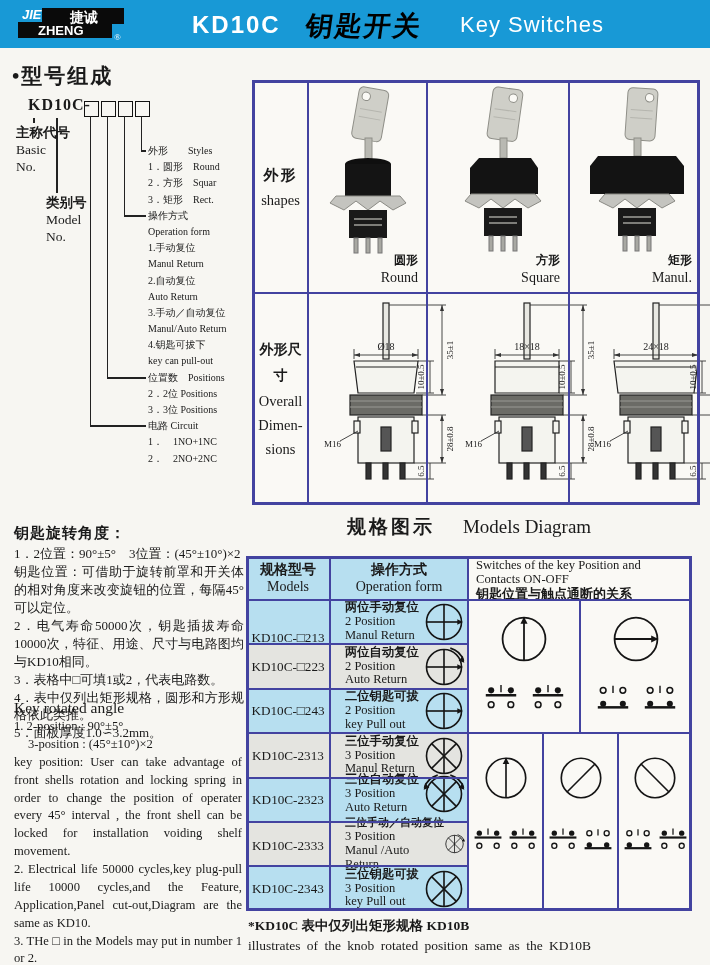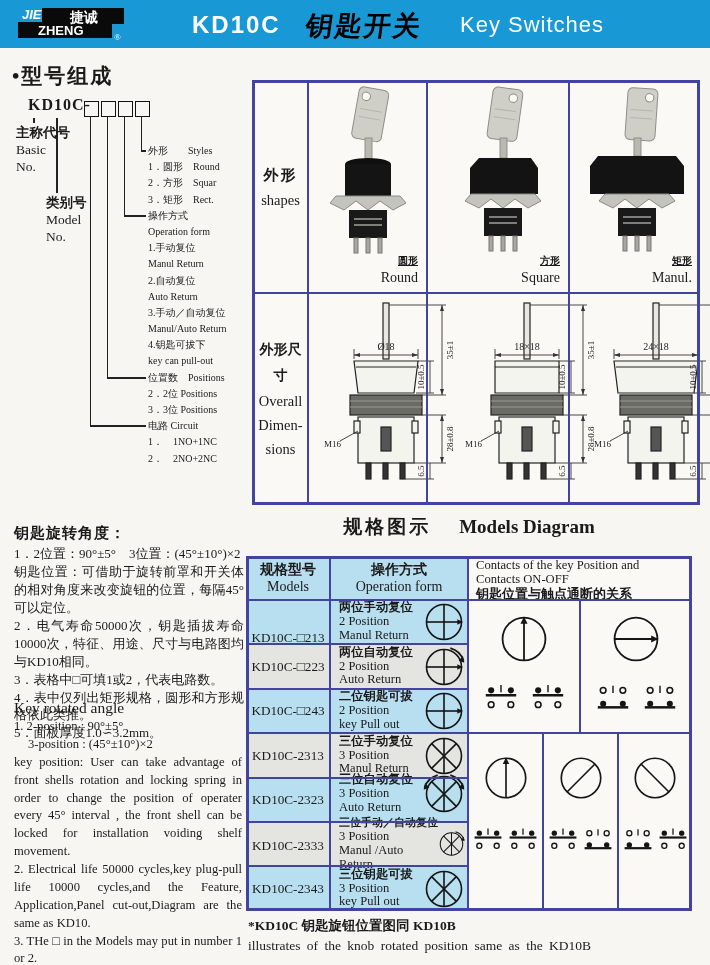--- a/index.html
+++ b/index.html
@@ -30,29 +30,29 @@
   .enpara div{font-size:12.6px;line-height:1.42;text-align:justify;}
   .enpara .ind{padding-left:14px;}
   
   .cellbg{position:absolute;}
   .grid{position:absolute;pointer-events:none;}
   .grid line,.grid rect{stroke:#4343a0;fill:none;shape-rendering:crispEdges;}
   .lab-cell{position:absolute;display:flex;flex-direction:column;align-items:center;justify-content:center;text-align:center;}
   .lab-cell .cnb{font-weight:bold;font-size:15px;letter-spacing:2px;line-height:26px;}
   .lab-cell .en{font-size:14.5px;line-height:24px;}
   .photo-lab{position:absolute;text-align:right;line-height:17px;}
-  .photo-lab .cnb{font-weight:bold;font-size:10px;text-decoration:underline;}
+  .photo-lab .cnb{font-weight:bold;font-size:12px;}
   .photo-lab .en{font-size:14px;}
   .md-title{position:absolute;left:246px;top:514px;width:446px;text-align:center;}
   .md-title .cnb{font-size:19px;font-weight:bold;letter-spacing:3px;}
-  .md-title .en{font-size:19px;margin-left:28px;font-weight:bold;}
+  .md-title .en{font-size:19px;margin-left:28px;}
   .mcell{position:absolute;display:flex;align-items:center;justify-content:center;
          font-size:13.2px;text-align:center;}
   .opcell{position:absolute;display:flex;align-items:center;}
-  .optxt{padding-left:9px;line-height:13.8px;flex:1;}
+  .optxt{padding-left:15px;line-height:13.8px;flex:1;}
   .optxt .cnb{font-weight:bold;font-size:12.3px;display:block;white-space:nowrap;}
   .optxt .en{font-size:12.5px;display:block;}
   .hd3{position:absolute;padding:3px 0 0 8px;font-size:12.6px;line-height:13.8px;}
   .hd3 .cnb{font-weight:bold;font-size:13px;}
   .relcell{position:absolute;display:flex;flex-direction:column;align-items:center;}
   .cgrow{display:flex;}
   
   .icon circle,.icon line,.icon path{stroke:#151515;fill:none;stroke-width:2.3;}
   .icon polygon{fill:#151515;stroke:none;}
   .kc circle,.kc line{stroke:#151515;fill:none;stroke-width:2;}
@@ -409,21 +409,21 @@
 
   <div class="mcell" style="left:246px;top:556px;width:84px;height:44px;flex-direction:column">
     <span style="font-weight:bold;font-size:14px">规格型号</span>
     <span style="font-size:14px">Models</span>
   </div>
   <div class="mcell" style="left:330px;top:556px;width:138px;height:44px;flex-direction:column">
     <span style="font-weight:bold;font-size:14px">操作方式</span>
     <span style="font-size:14px">Operation form</span>
   </div>
   <div class="hd3" style="left:468px;top:556px;width:216px;height:41px">
-    <div>Contacts of the key Position and</div>
+    <div>Switches of the key Position and</div>
     <div>Contacts ON-OFF</div>
     <div class="cnb">钥匙位置与触点通断的关系</div>
   </div>
 
   <div class="mcell" style="left:246px;top:620px;width:84px;height:36px">
       <span>KD10C-□213</span>
     </div>
   <div class="mcell" style="left:246px;top:644px;width:84px;height:45px">
       <span>KD10C-□223</span>
     </div>
@@ -677,16 +677,16 @@
     <line x1="1" y1="88" x2="222" y2="88" stroke-width="1.8"></line>
     <line x1="1" y1="133" x2="222" y2="133" stroke-width="1.8"></line>
     <line x1="1" y1="222" x2="222" y2="222" stroke-width="1.8"></line>
     <line x1="1" y1="266" x2="222" y2="266" stroke-width="1.8"></line>
     <line x1="1" y1="310" x2="222" y2="310" stroke-width="1.8"></line>
     <line x1="334" y1="44" x2="334" y2="177" stroke-width="1.8"></line>
     <line x1="297" y1="177" x2="297" y2="354" stroke-width="1.8"></line>
     <line x1="372" y1="177" x2="372" y2="354" stroke-width="1.8"></line>
   </svg>
 
-  <div class="foot1">*KD10C 钥匙旋钮位置图同 KD10B</div>
+  <div class="foot1">*KD10C 表中仅列出矩形规格 KD10B</div>
   <div class="foot2">illustrates of the knob rotated position same as the KD10B</div>
 
 </div>
 
 </body></html>

